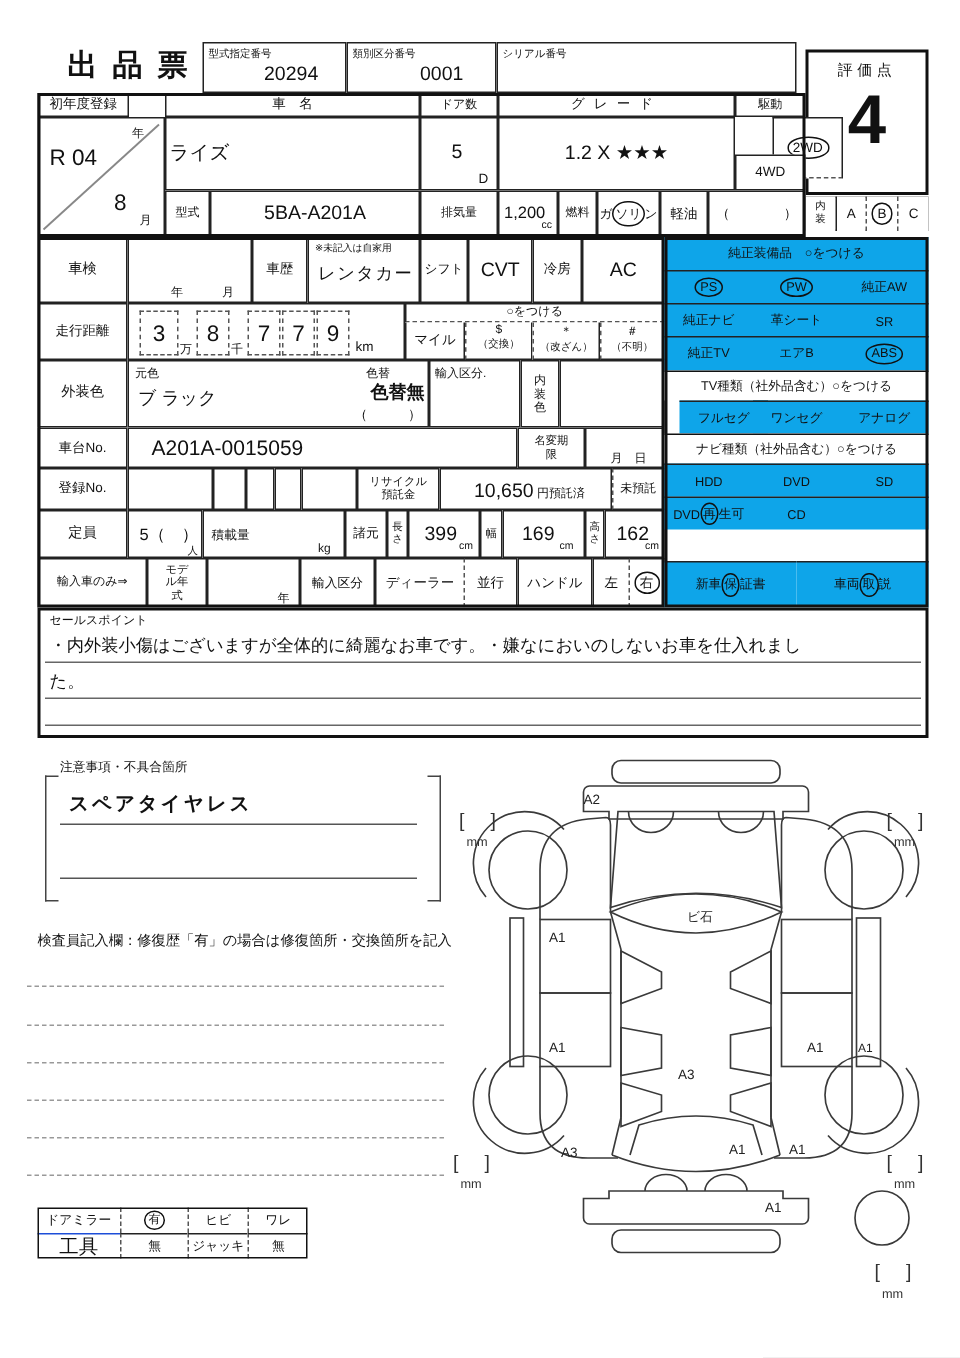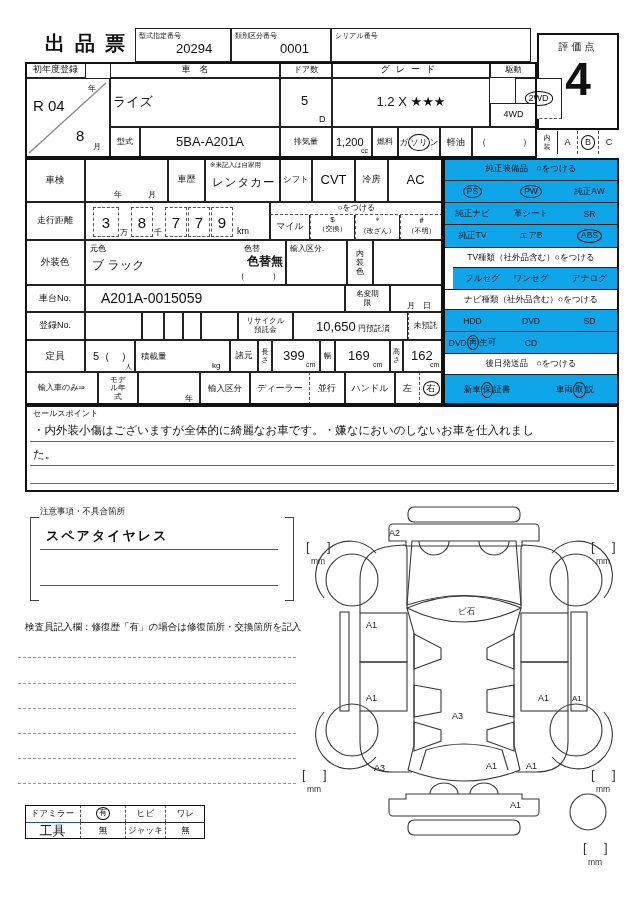--- a/index.html
+++ b/index.html
@@ -245,21 +245,20 @@
   <div class="opt dl" style="left:502px;top:309px;width:58px;height:22px;">DVD</div>
   <div class="opt dl" style="left:560px;top:309px;width:59px;height:22px;">SD</div>
   <div class="opt s8" style="left:443px;top:331px;width:59px;height:22px;">
     <span>DVD</span>
       <span class="circ" style="padding:1px 1px;">再</span>
       <span>生可</span>
   </div>
   <div class="opt dl" style="left:502px;top:331px;width:58px;height:22px;">CD</div>
   <div class="opt dl" style="left:560px;top:331px;width:59px;height:22px;"></div>
 
-  <div class="opthead" style="left:443px;top:353px;width:176px;height:21px;font-size:8.5px;">後日発送品　○をつける</div>
   <div class="opt" style="left:443px;top:374px;width:88px;height:31px;">
     <span>新車</span>
       <span class="circ" style="padding:1px 1px;">保</span>
       <span>証書</span>
   </div>
   <div class="opt dl" style="left:531px;top:374px;width:88px;height:31px;">
     <span>車両</span>
       <span class="circ" style="padding:1px 1px;">取</span>
       <span>説</span>
   </div>

